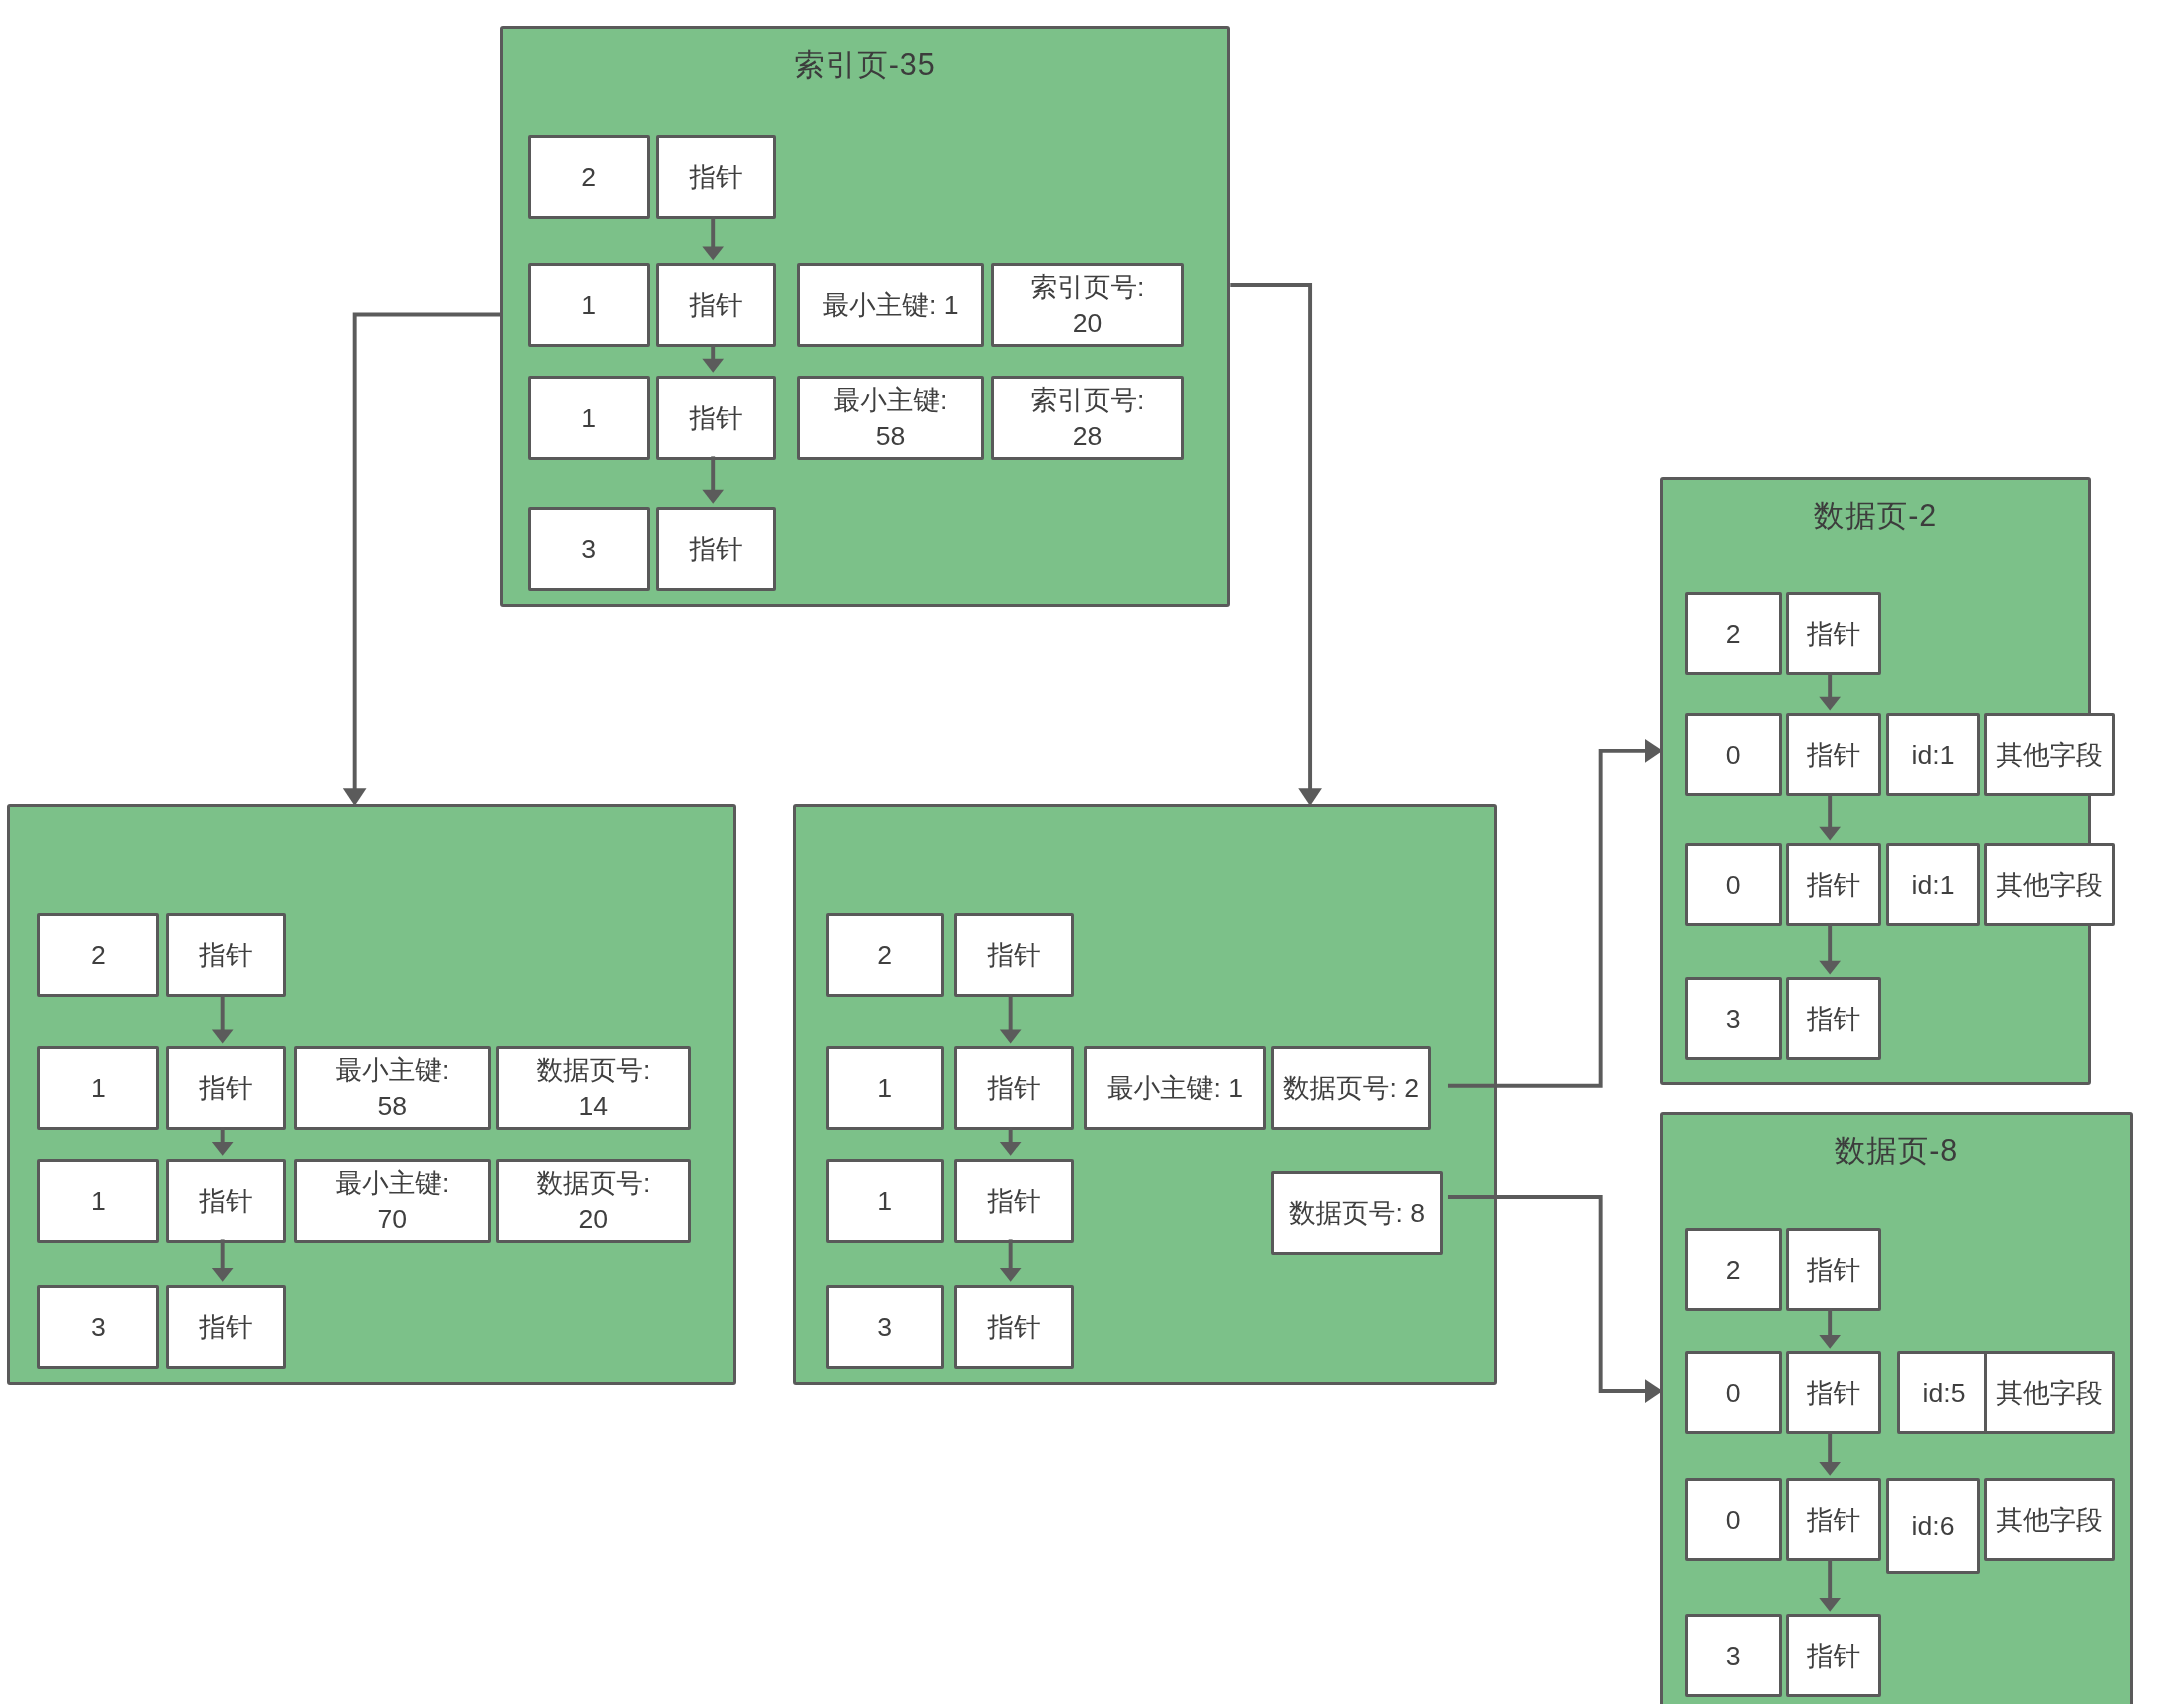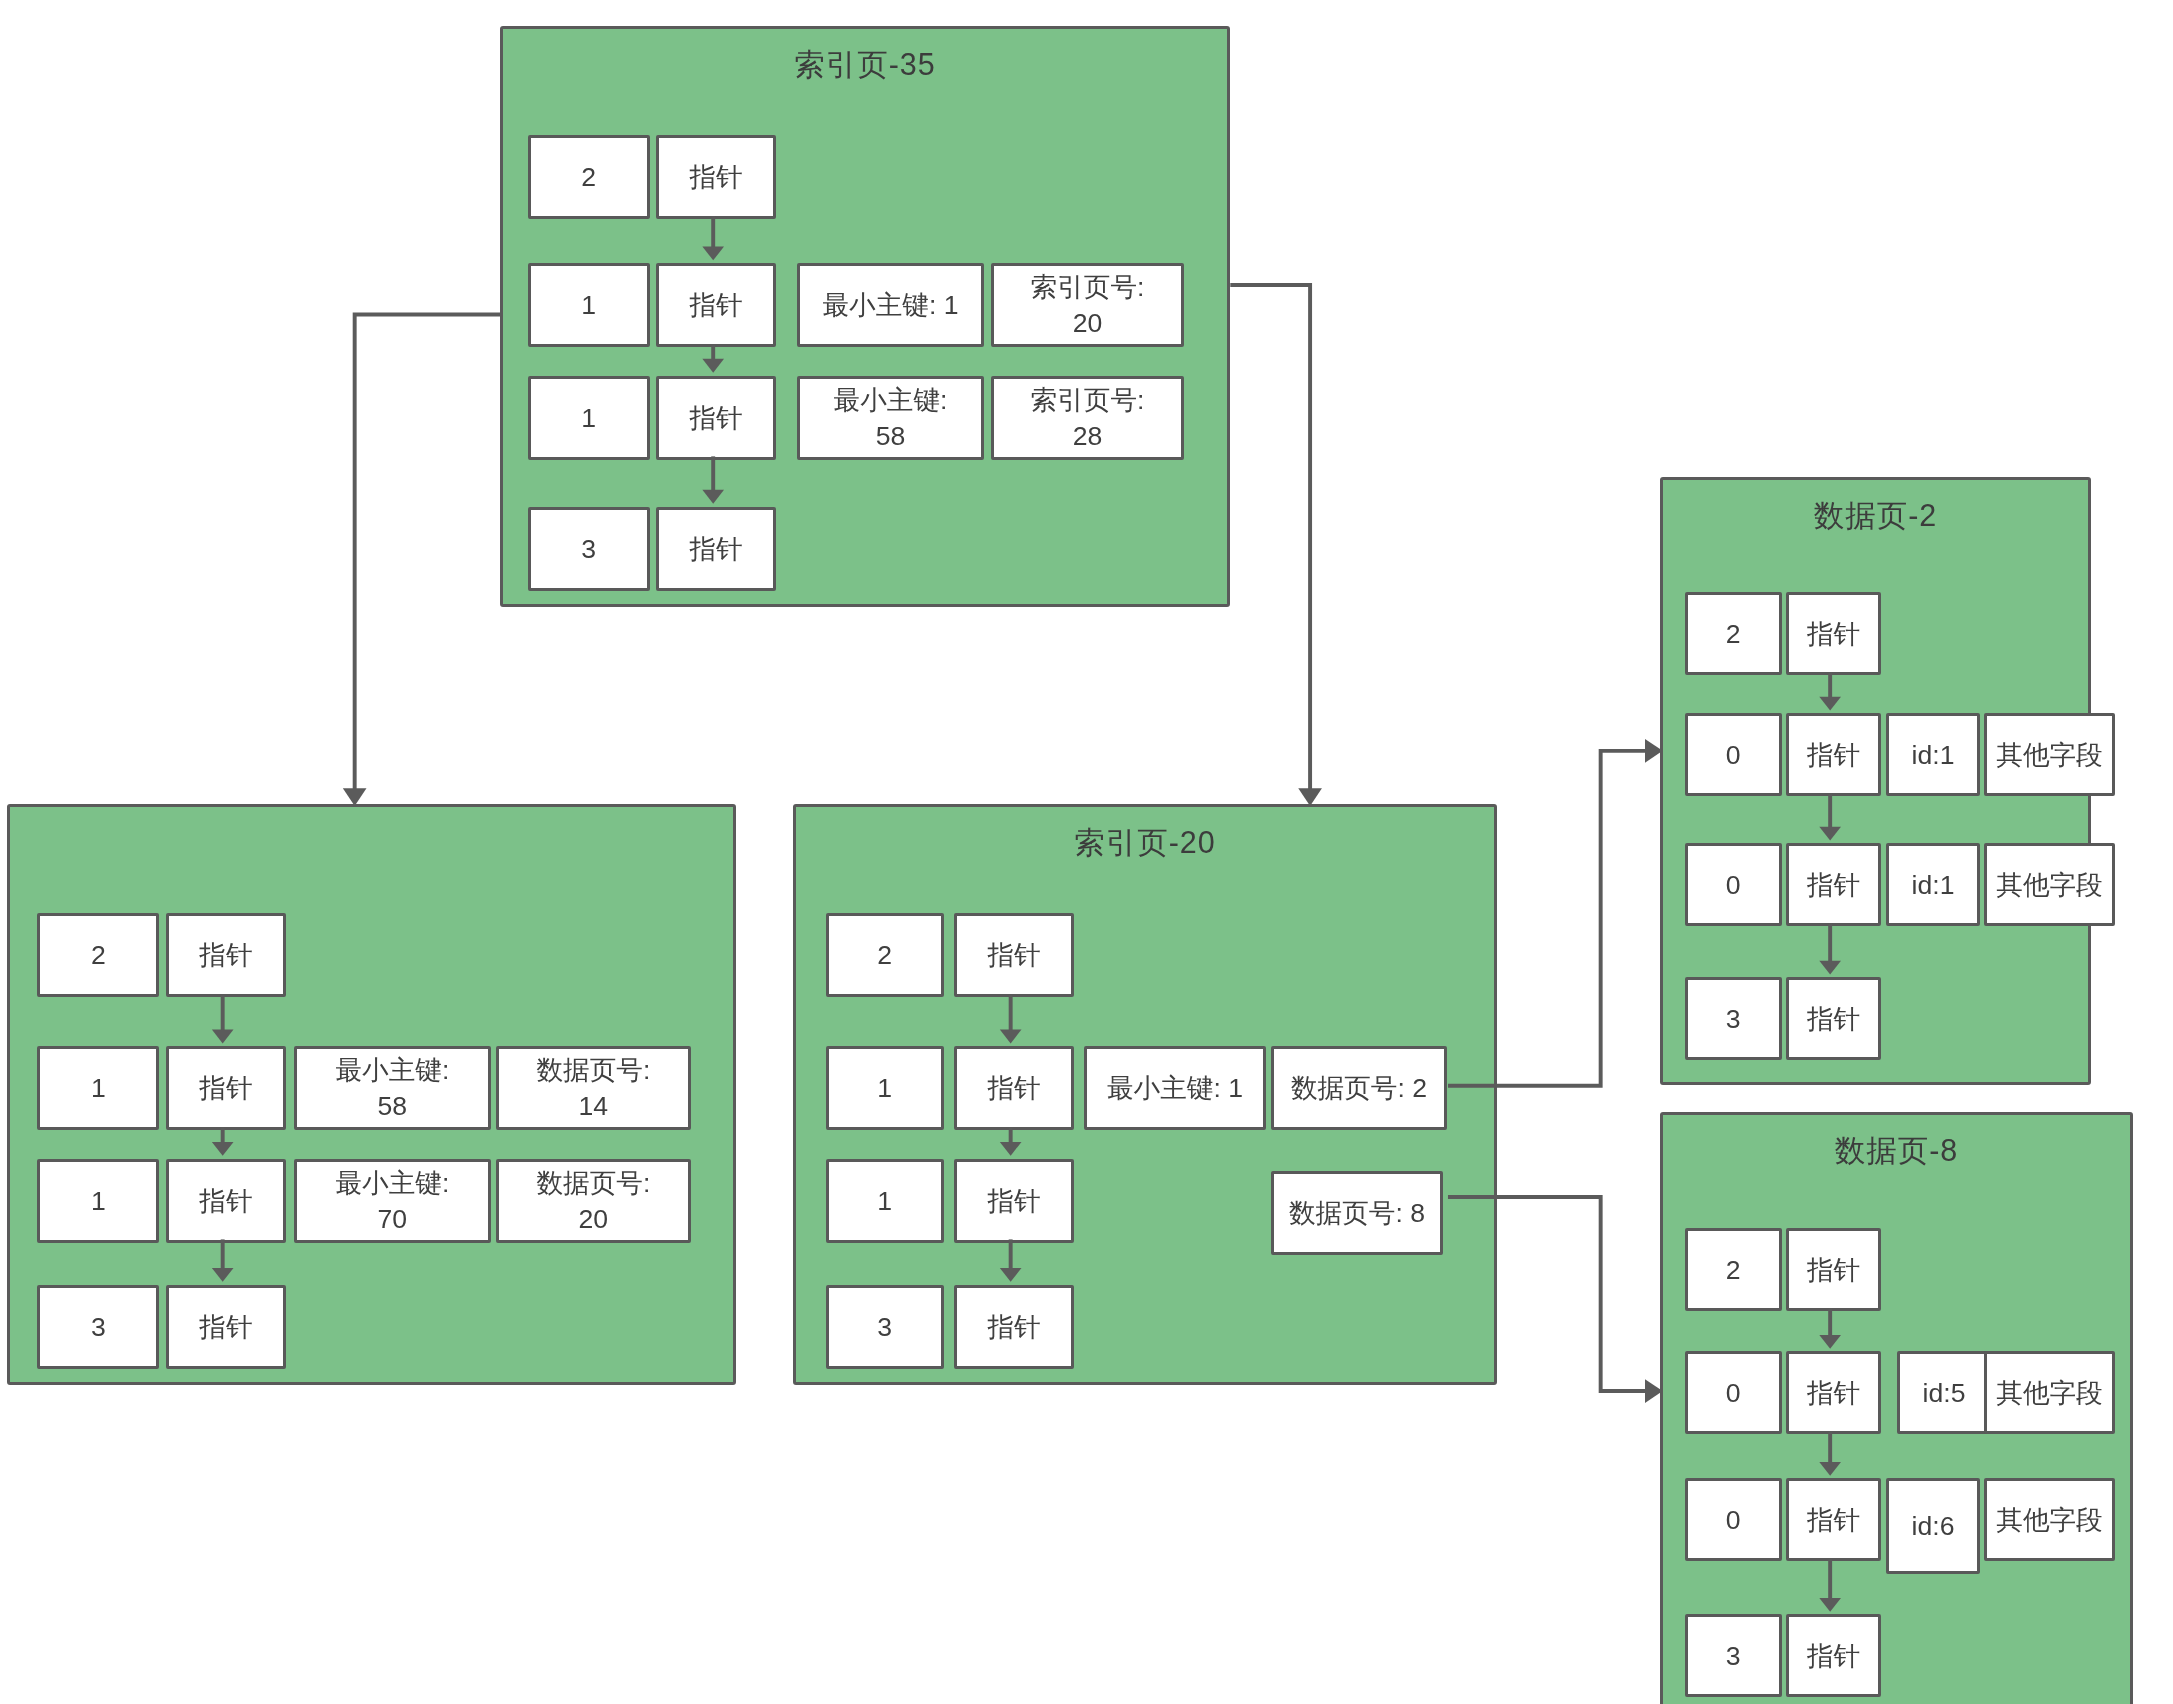--- a/index.html
+++ b/index.html
@@ -103,27 +103,26 @@
     <div class="cell" style="left:156px;top:352px;width:120px;height:84px">指针</div>
     <div class="cell" style="left:284px;top:352px;width:197px;height:84px">最小主键:
 70</div>
     <div class="cell" style="left:486px;top:352px;width:195px;height:84px">数据页号:
 20</div>
     <div class="cell" style="left:27.6px;top:478px;width:122px;height:84px">3</div>
     <div class="cell" style="left:156px;top:478px;width:120px;height:84px">指针</div>
   </div>
 
   <div class="box" style="left:793px;top:783px;width:704px;height:581px">
-    <div class="box-title">索引页-20</div>
     <div class="cell" style="left:29.6px;top:106px;width:118px;height:84px">2</div>
     <div class="cell" style="left:158px;top:106px;width:120px;height:84px">指针</div>
     <div class="cell" style="left:29.6px;top:239px;width:118px;height:84px">1</div>
     <div class="cell" style="left:158px;top:239px;width:120px;height:84px">指针</div>
     <div class="cell" style="left:288px;top:239px;width:182px;height:84px">最小主键: 1</div>
-    <div class="cell" style="left:475px;top:239px;width:176px;height:84px">数据页号: 2</div>
+    <div class="cell" style="left:475px;top:239px;width:160px;height:84px">数据页号: 2</div>
     <div class="cell" style="left:29.6px;top:352px;width:118px;height:84px">1</div>
     <div class="cell" style="left:158px;top:352px;width:120px;height:84px">指针</div>
     <div class="cell" style="left:475px;top:364px;width:172px;height:84px">数据页号: 8</div>
     <div class="cell" style="left:29.6px;top:478px;width:118px;height:84px">3</div>
     <div class="cell" style="left:158px;top:478px;width:120px;height:84px">指针</div>
   </div>
 
   <div class="box" style="left:1660px;top:456px;width:431px;height:608px">
     <div class="box-title">数据页-2</div>
     <div class="cell" style="left:21.7px;top:112px;width:97px;height:83px">2</div>

